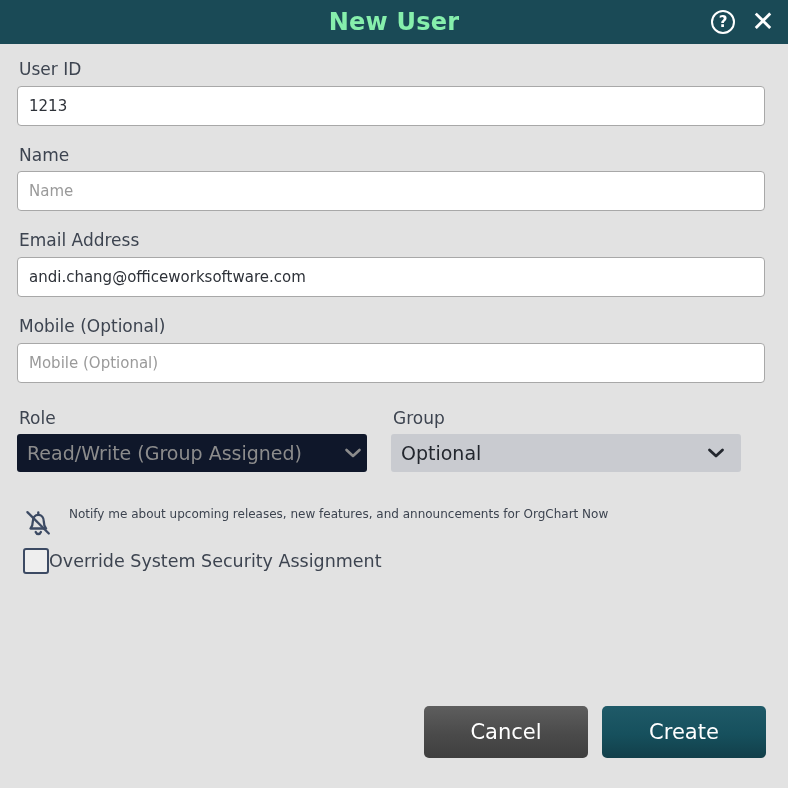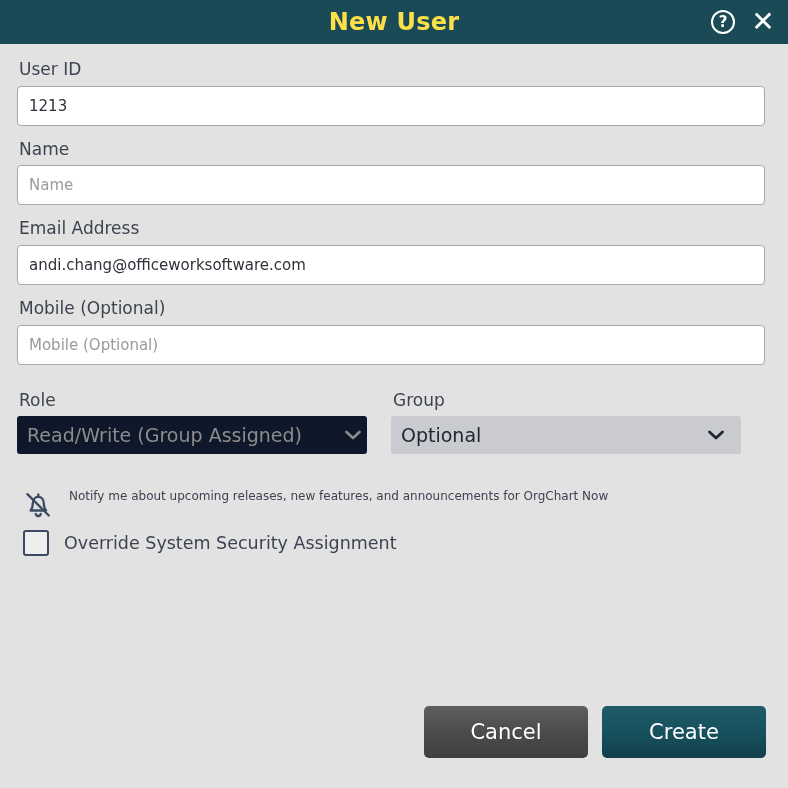--- a/index.html
+++ b/index.html
@@ -27,21 +27,21 @@
   .titlebar {
     height: 44px;
     background: #1a4a56;
     position: relative;
     flex: 0 0 auto;
     display: flex;
     align-items: center;
     justify-content: center;
   }
   .titlebar-title {
-    color: #fde047;
+    color: #86efac;
     font-size: 24px;
     font-weight: bold;
     letter-spacing: 0.2px;
     line-height: 1;
   }
   .titlebar-actions {
     position: absolute;
     right: 12px;
     top: 0;
     height: 44px;
@@ -104,21 +104,21 @@
     font-size: 15px;
     color: #2d3138;
     font-family: "DejaVu Sans", "Liberation Sans", sans-serif;
     outline: none;
   }
   .text-input::placeholder {
     color: #9a9a9a;
     opacity: 1;
   }
   .field-block {
-    margin-bottom: 14px;
+    margin-bottom: 20px;
   }
   .field-block.last {
     margin-bottom: 26px;
   }
 
   
   .select-row {
     display: flex;
     gap: 24px;
     margin-bottom: 32px;
@@ -184,21 +184,21 @@
     color: #3d4450;
     line-height: 1.32;
     max-width: 600px;
     padding-top: 3px;
   }
 
   
   .check-row {
     display: flex;
     align-items: center;
-    gap: 15px;
+    gap: 0;
     margin: 8px 0 0 6px;
   }
   .checkbox {
     width: 26px;
     height: 26px;
     box-sizing: border-box;
     border: 2px solid #3c4a63;
     border-radius: 3px;
     background: #eeeeee;
     cursor: pointer;

